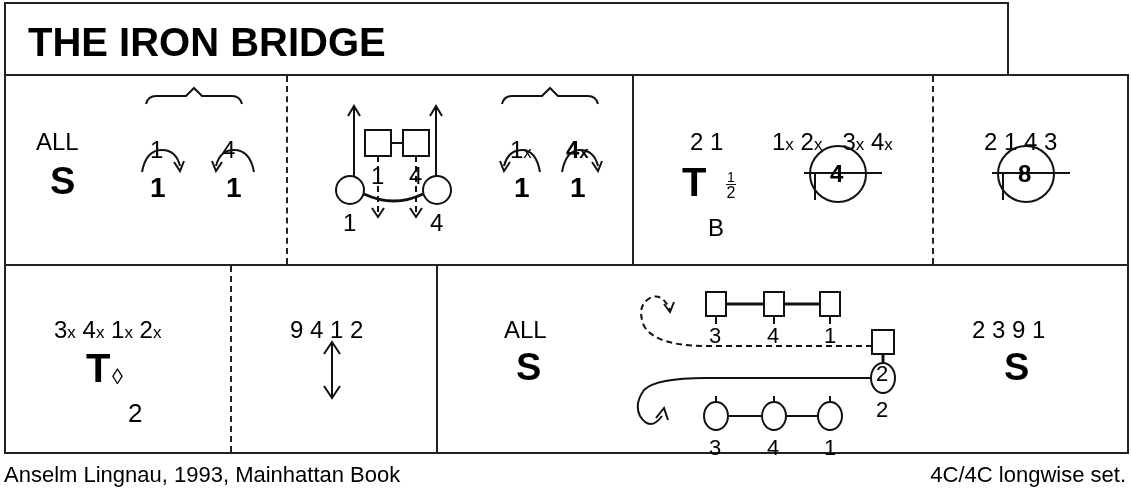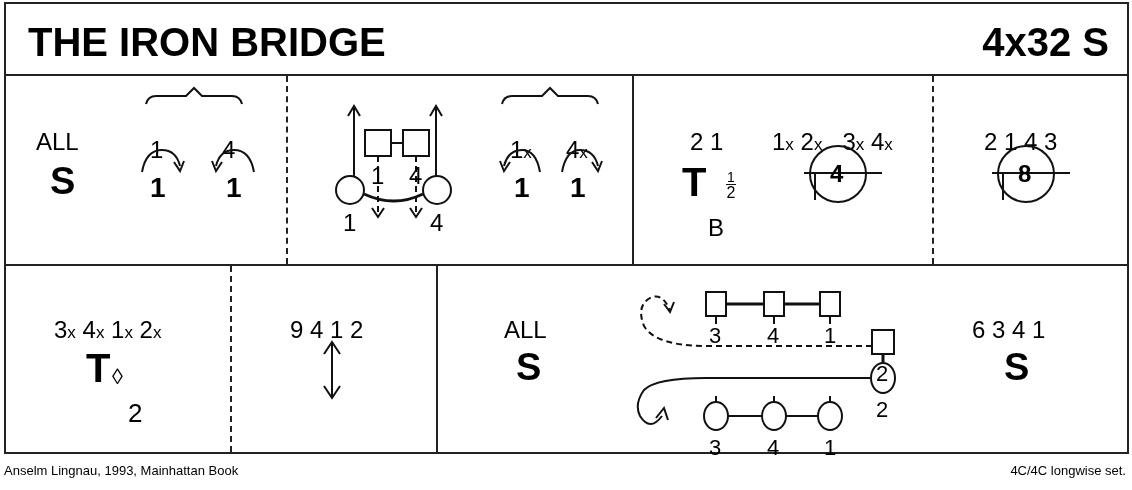--- a/index.html
+++ b/index.html
@@ -5,31 +5,30 @@
   html, body { margin: 0; padding: 0; background: #fff; }
   body { width: 1132px; height: 490px; position: relative; overflow: hidden;
          font-family: "Liberation Sans", sans-serif; color: #000; }
   .abs { position: absolute; }
   .box { position: absolute; border: 2px solid #222; box-sizing: border-box; background: #fff; }
   .title { font-weight: bold; font-size: 40px; line-height: 1; }
   .lbl { font-size: 24px; line-height: 1; white-space: nowrap; margin-top: 32px; }
   .big { font-weight: bold; font-size: 38px; line-height: 1; }
   .num { font-weight: bold; font-size: 28px; line-height: 1; }
   .x { font-size: 17px; }
-  .footer { font-size: 13px; line-height: 1; white-space: nowrap; }
+  .footer { font-size: 22px; line-height: 1; white-space: nowrap; }
   svg { position: absolute; left: 0; top: 0; overflow: visible; }
   .vdash { position: absolute; width: 0; border-left: 2px dashed #222; }
   .vsolid { position: absolute; width: 0; border-left: 2px solid #222; }
 </style>
 </head>
 <body>
 
-<div class="box" style="left:4px;top:2px;width:1125px;height:74px;">
+<div class="box" style="left:4px;top:2px;width:1005px;height:74px;">
   <div class="abs title" style="left:22px;top:18px;">THE IRON BRIDGE</div>
-  <div class="abs title" style="right:18px;top:18px;">4x32 S</div>
 </div>
 
 <div class="box" style="left:4px;top:74px;width:1125px;height:192px;">
 
   <div class="vdash" style="left:280px;top:0;height:188px;"></div>
   <div class="vsolid" style="left:626px;top:0;height:188px;"></div>
   <div class="vdash" style="left:926px;top:0;height:188px;"></div>
 
   <div>
     <div class="abs lbl" style="left:30px;top:22px;">ALL</div>
@@ -76,21 +75,21 @@
     <div class="abs lbl" style="left:403px;top:56px;">4</div>
     <div class="abs lbl" style="left:337px;top:103px;">1</div>
     <div class="abs lbl" style="left:424px;top:103px;">4</div>
 
     <svg width="1" height="1">
       <path d="M496 28 Q498 20 506 20 L536 20 L544 12 L552 20 L582 20 Q590 20 592 28" fill="none" stroke="#111" stroke-width="2"></path>
     </svg>
     <div class="abs lbl" style="left:504px;top:30px;">
       <span>1</span><span class="x">x</span>
     </div>
-    <div class="abs lbl" style="left:560px;top:30px;">
+    <div class="abs lbl" style="left:560px;top:30px;font-weight:bold;">
       <span>4</span><span class="x">x</span>
     </div>
     <svg width="1" height="1">
       <path d="M534 96 Q530 74 516 74 Q502 74 498 90" fill="none" stroke="#111" stroke-width="2"></path>
       <path d="M494 85 L498 95 L504 86" fill="none" stroke="#111" stroke-width="2"></path>
     </svg>
     <div class="abs num" style="left:508px;top:98px;">1</div>
     <svg width="1" height="1">
       <path d="M556 96 Q560 74 574 74 Q588 74 592 90" fill="none" stroke="#111" stroke-width="2"></path>
       <path d="M586 86 L592 95 L596 85" fill="none" stroke="#111" stroke-width="2"></path>
@@ -194,19 +193,19 @@
     </svg>
     <div class="abs lbl" style="left:703px;top:27px;font-size:22px;">3</div>
     <div class="abs lbl" style="left:761px;top:27px;font-size:22px;">4</div>
     <div class="abs lbl" style="left:818px;top:27px;font-size:22px;">1</div>
     <div class="abs lbl" style="left:870px;top:65px;font-size:22px;">2</div>
     <div class="abs lbl" style="left:870px;top:101px;font-size:22px;">2</div>
     <div class="abs lbl" style="left:703px;top:139px;font-size:22px;">3</div>
     <div class="abs lbl" style="left:761px;top:139px;font-size:22px;">4</div>
     <div class="abs lbl" style="left:818px;top:139px;font-size:22px;">1</div>
 
-    <div class="abs lbl" style="left:966px;top:20px;">6 3 4 1</div>
+    <div class="abs lbl" style="left:966px;top:20px;">2 3 9 1</div>
     <div class="abs big" style="left:998px;top:82px;">S</div>
   </div>
 </div>
 
 <div class="abs footer" style="left:4px;top:464px;">Anselm Lingnau, 1993, Mainhattan Book</div>
 <div class="abs footer" style="right:6px;top:464px;">4C/4C longwise set.</div>
 
 </body></html>

